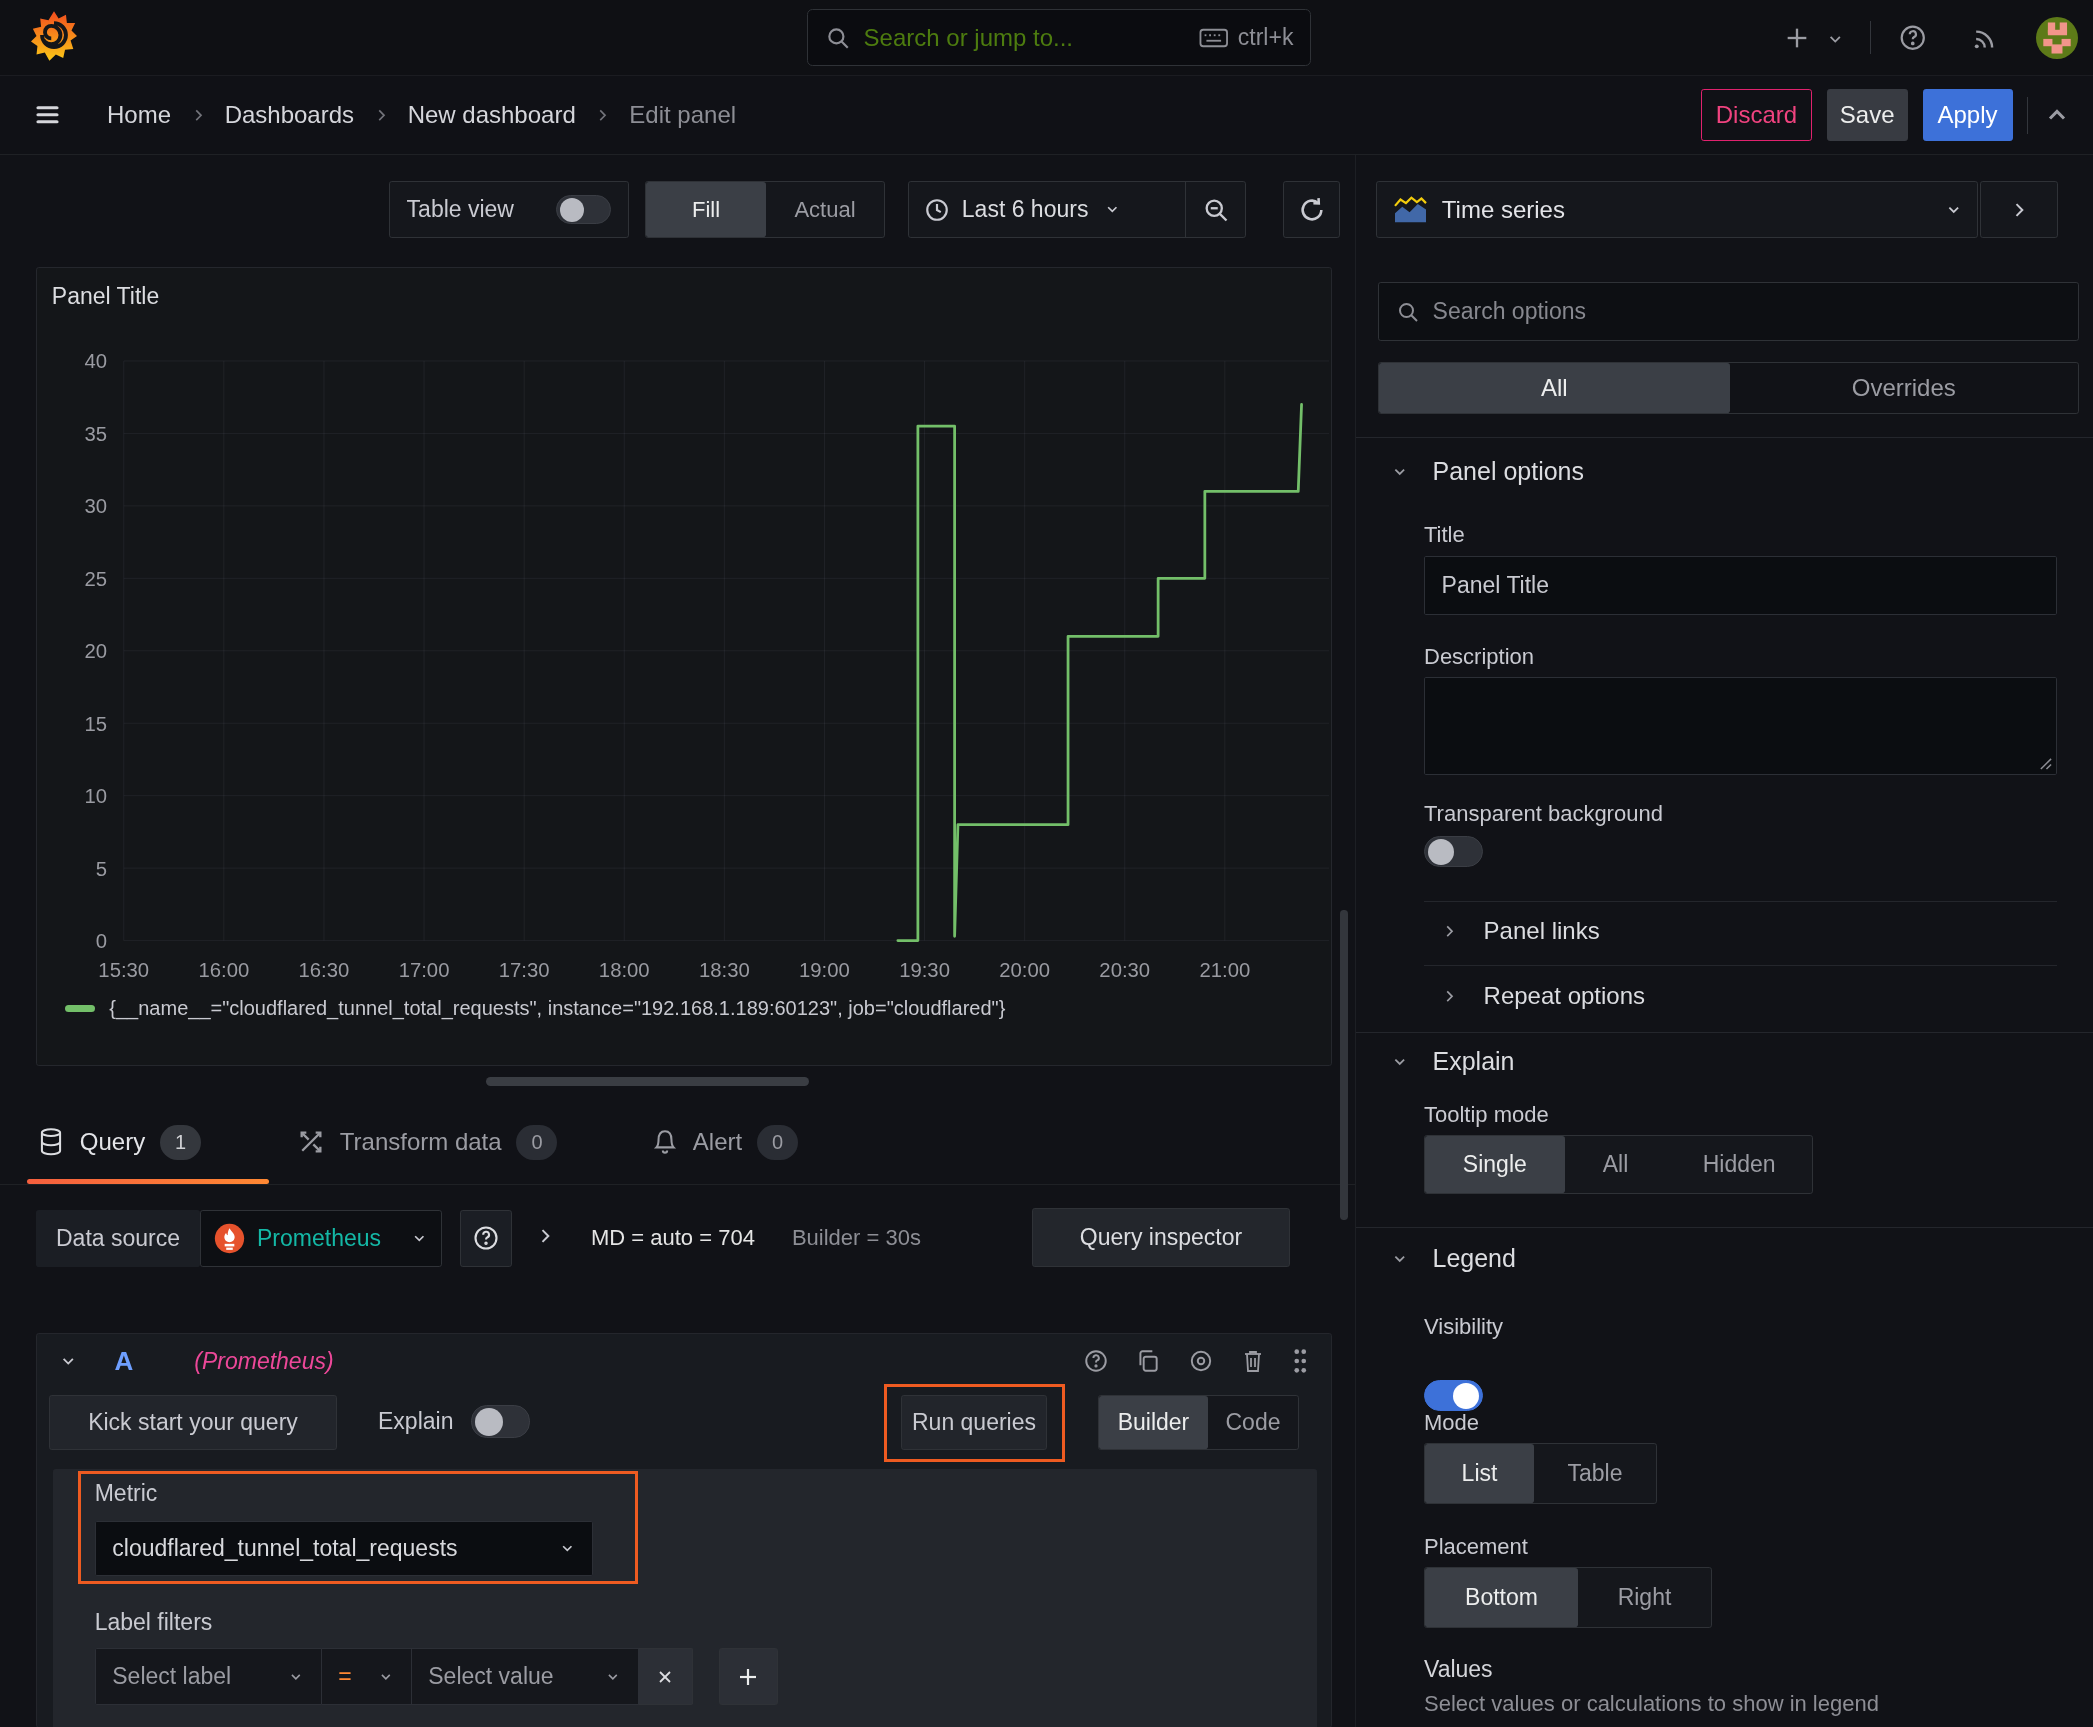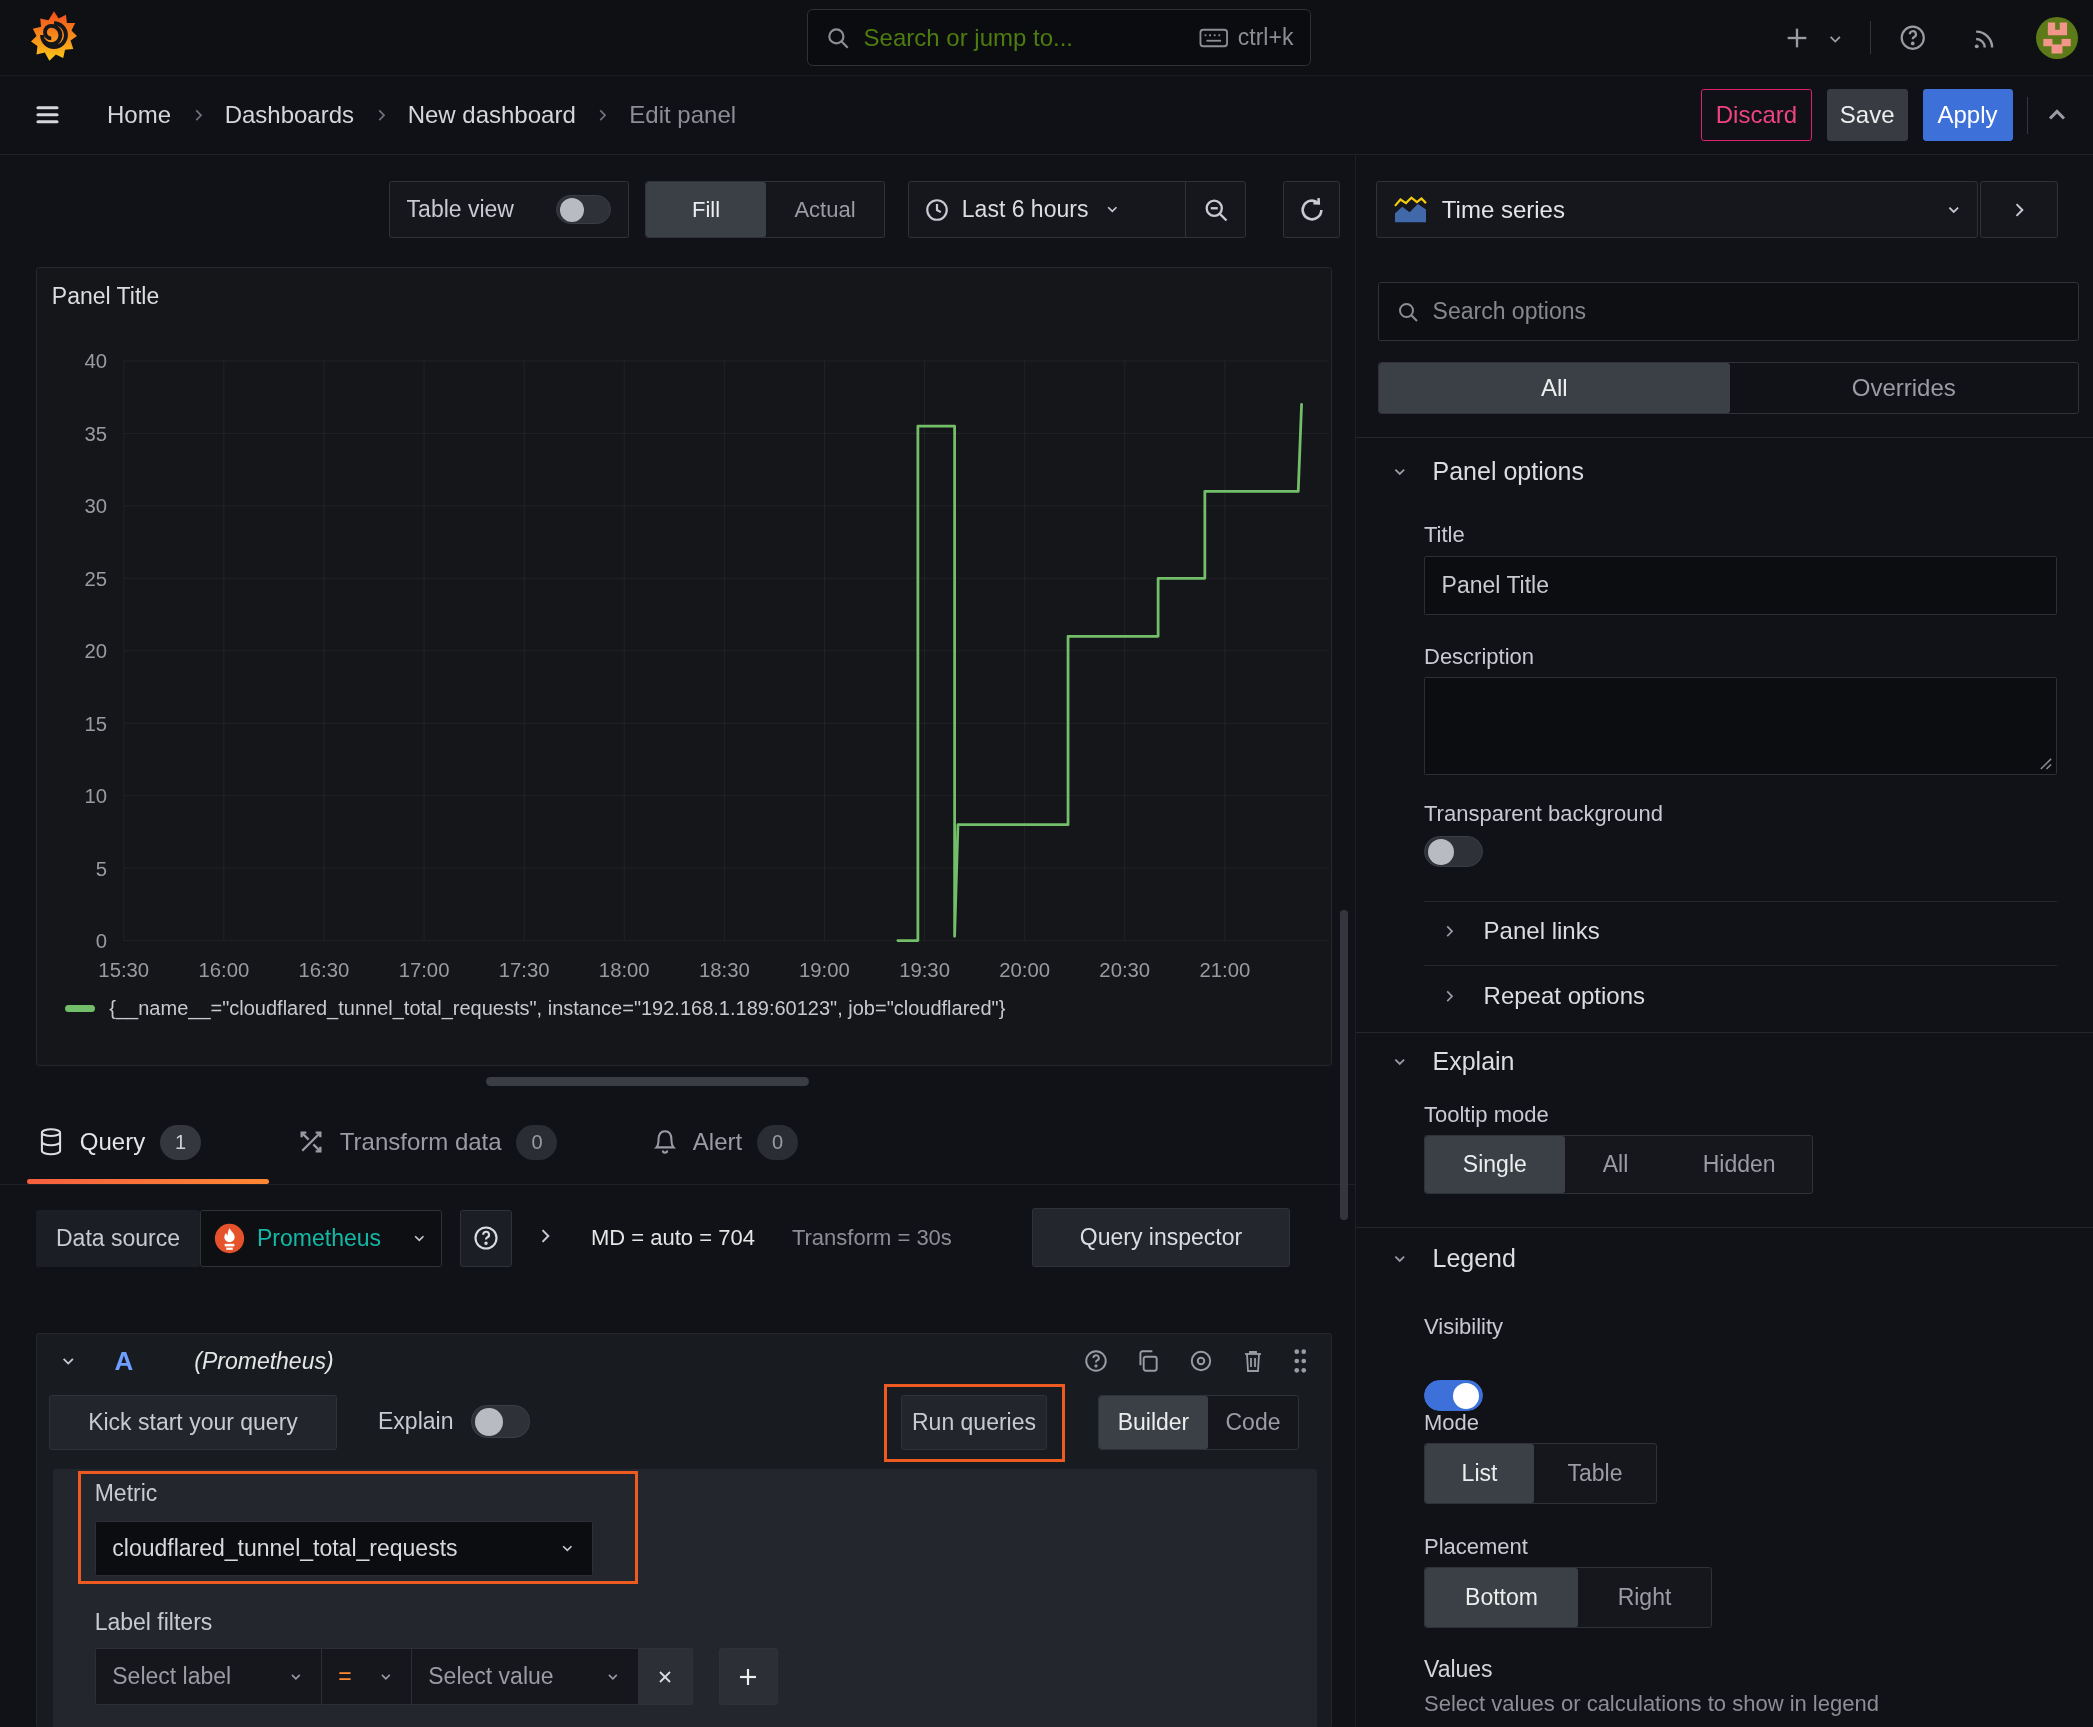--- a/index.html
+++ b/index.html
@@ -323,35 +323,35 @@
         <circle cx="12" cy="16.6" r="0.6" fill="#dcdde1"></circle>
       </svg>
   </div>
   <span class="abs ic" style="left:535px;top:22px;">
     <svg width="20" height="20" viewBox="0 0 24 24" fill="none" stroke="#c9cad1" stroke-width="2.4">
         <polyline points="9 5 16 12 9 19"></polyline>
       </svg>
   </span>
   <div class="abs row" style="left:591px;top:5.5px;height:57px;gap:37px;">
     <span style="font-size:22px;color:#e5e5e5;">MD = auto = 704</span>
-    <span style="font-size:22px;color:#8d8e95;">Transform = 30s</span>
+    <span style="font-size:22px;color:#8d8e95;">Builder = 30s</span>
   </div>
   <div class="abs btn" style="left:1032px;top:3.7px;width:258px;height:59px;background:#23262c;font-size:23px;color:#dcdde1;">Query inspector</div>
 </div>
 
 <div class="abs" style="left:36px;top:1333px;width:1296px;height:395px;background:#181b20;border:0.9px solid #24262c;border-radius:2.8px;">
 
   <div class="abs row" style="left:0;top:0;width:100%;height:54px;padding:0 22px;">
     <span class="ic">
       <svg width="18.5" height="18.5" viewBox="0 0 24 24" fill="none" stroke="#c9cad1" stroke-width="2.4">
           <polyline points="6 9 12 15 18 9"></polyline>
         </svg>
     </span>
     <span style="margin-left:37px;font-size:26px;color:#6e9fff;font-weight:bold;">A</span>
-    <span style="margin-left:61px;font-size:23px;font-style:italic;color:#e5e5e5;">(Prometheus)</span>
+    <span style="margin-left:61px;font-size:23px;font-style:italic;color:#ec4899;">(Prometheus)</span>
     <div class="row" style="margin-left:auto;gap:26px;">
       <span class="ic">
           <svg width="26" height="26" viewBox="0 0 24 24" fill="none" stroke="#9b9ca3" stroke-width="1.8">
             <circle cx="12" cy="12" r="9"></circle>
             <path d="M9.6 9.2a2.5 2.5 0 1 1 3.4 2.3c-.8.35-1 1-1 1.8"></path>
             <circle cx="12" cy="16.6" r="0.6" fill="#9b9ca3"></circle>
           </svg>
         </span>
       <span class="ic">
           <svg width="26" height="26" viewBox="0 0 24 24" fill="none" stroke="#9b9ca3" stroke-width="1.8">

